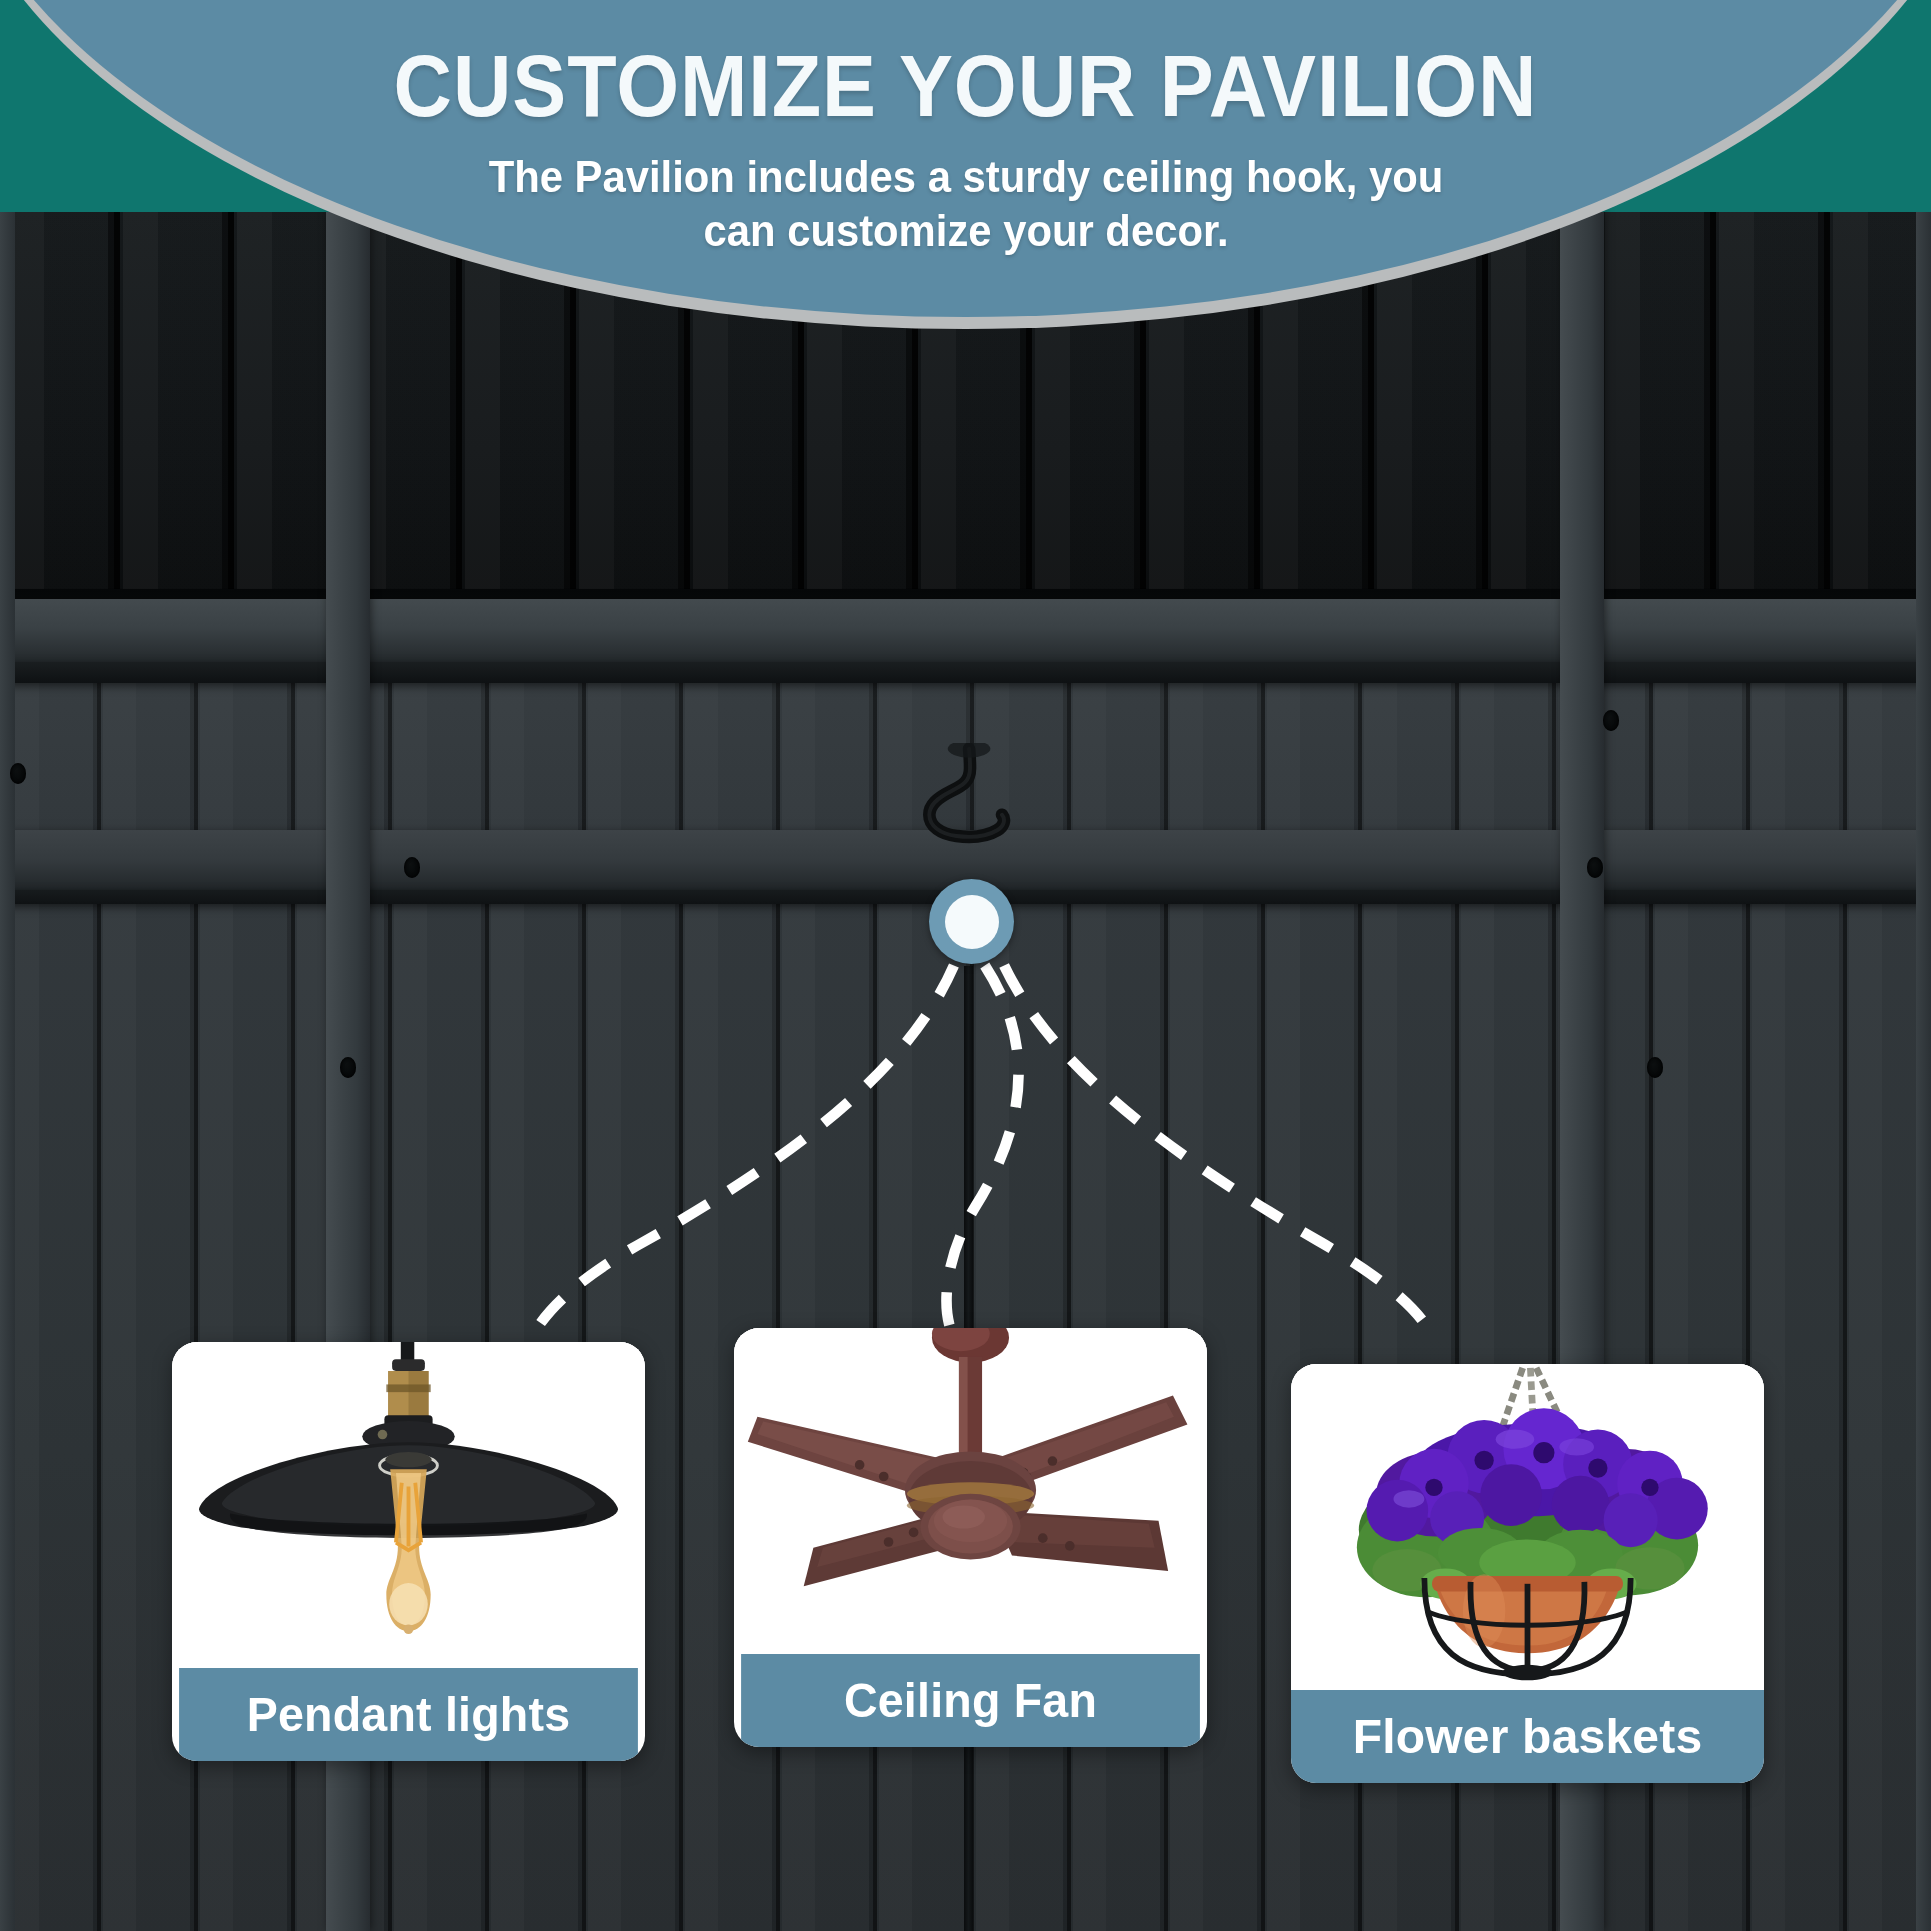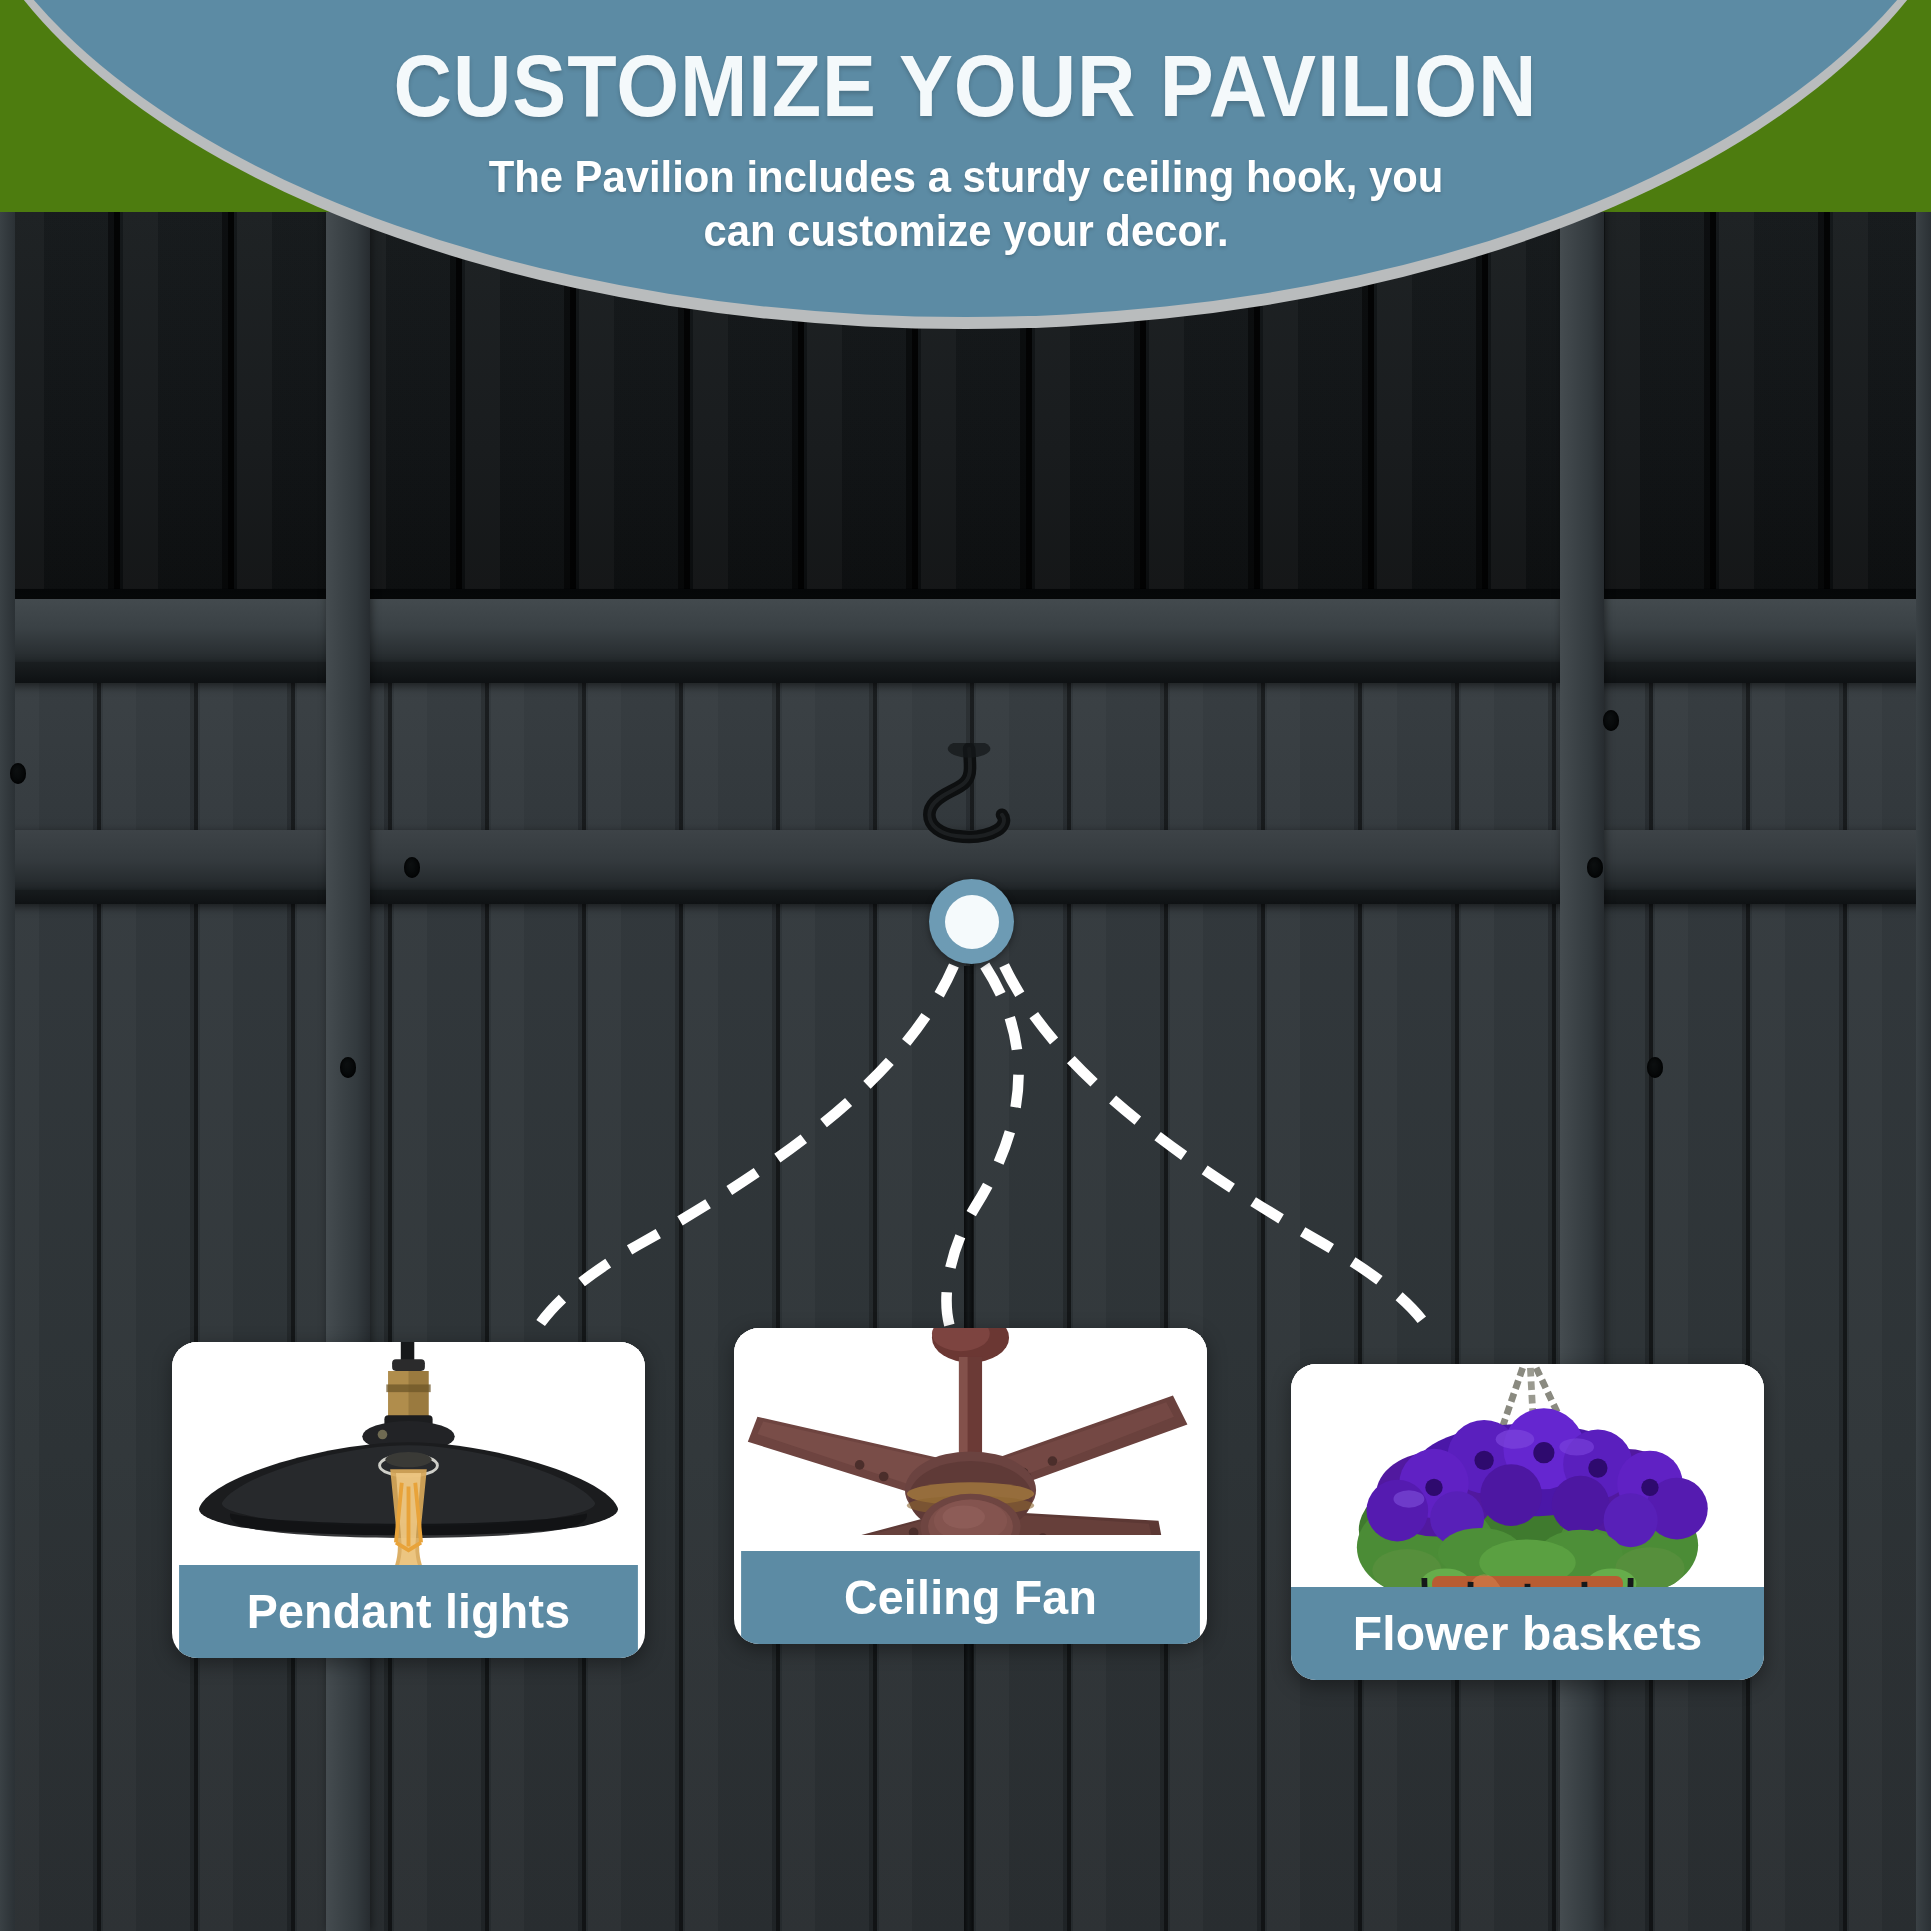--- a/index.html
+++ b/index.html
@@ -1,20 +1,20 @@
 <!DOCTYPE html>
 <html><head>
 <meta charset="utf-8">
 <style>
   html,body{margin:0;padding:0;background:#1c2023;}
   *{box-sizing:border-box;}
   #stage{
     position:relative;width:1931px;height:1931px;overflow:hidden;
     font-family:"Liberation Sans", sans-serif;
-    background:#4d7c0f;
+    background:#0f766e;
   }
 
   
   .bg-layer{position:absolute;left:0;top:0;width:1931px;height:1931px;}
 
   
   .wall{
     position:absolute;left:0;right:0;
     background:
       repeating-linear-gradient(90deg,
@@ -141,21 +141,21 @@
 
   
   .paths{position:absolute;left:0;top:0;width:1931px;height:1931px;pointer-events:none;}
   .dpath{
     fill:none;stroke:#ffffff;stroke-width:11;
     stroke-dasharray:34 26;stroke-linecap:butt;
   }
 
   
   .card{
-    position:absolute;width:473px;height:316px;
+    position:absolute;width:473px;height:419px;
     background:#ffffff;border-radius:25px;overflow:hidden;
     box-shadow:0 5.8px 19.3px rgba(0,0,0,0.38);
     display:flex;flex-direction:column;
   }
   .card-1{left:172px;top:1342px;}
   .card-2{left:734px;top:1328px;gap:16px;}
   .card-3{left:1291px;top:1328px;margin-top:36px;}
   .card-img{flex:1;position:relative;overflow:hidden;background:#ffffff;}
   .card-label{
     height:93px;background:#5c8ba4;color:#ffffff;

